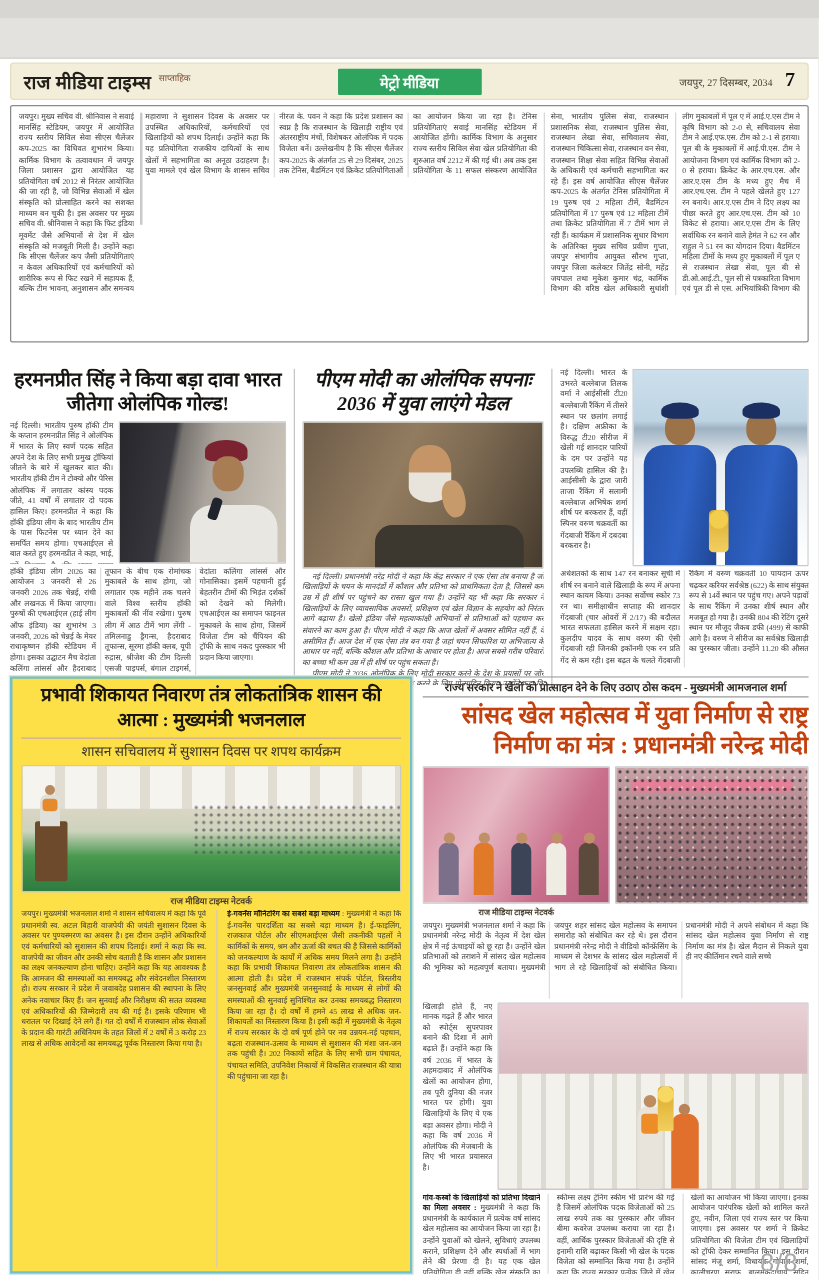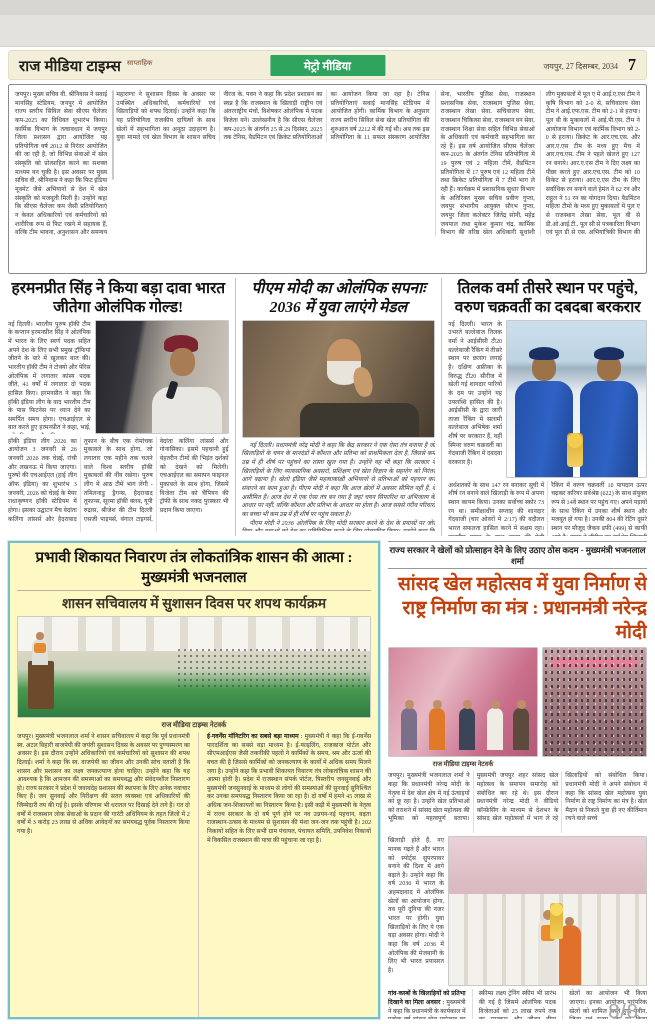--- a/index.html
+++ b/index.html
@@ -50,21 +50,21 @@
              background:linear-gradient(90deg,#e9c54a,#f2da7a 30%,#e8b23e 60%,#f0d568); }
   .fig { position:absolute; bottom:13px; width:15px; height:24px; border-radius:7px 7px 0 0; }
   .fig::before { content:""; position:absolute; top:-8px; left:3px; width:9px; height:9px; border-radius:50%; background:#c79c74; }
   .fig1 { left:24%; background:#394a63; }
   .fig2 { left:34%; background:#7c2f3f; }
   .fig3 { left:58%; background:#2e3d52; }
   .fig4 { left:86%; width:13px; height:34px; background:#5a5f66; }
   .podium-l { position:absolute; left:6%; bottom:0; width:34px; height:40px; background:#f3e9f2; border:1px solid #ddc9da; }
 
   
-  .middle { position:absolute; top:263px; left:8px; right:8px; height:258px; display:flex; gap:6px; }
+  .middle { position:absolute; top:280px; left:8px; right:8px; height:258px; display:flex; gap:6px; }
   .mid-art { overflow:hidden; }
   .mid-art + .mid-art { border-left:1px solid #c4c4c4; padding-left:6px; }
   .mid-headline { text-align:center; font-weight:bold; font-size:15.5px; line-height:1.25; color:#161412; margin-bottom:3px; }
   .artA { width:222px; }
   .rowTP { display:flex; gap:4px; }
   .harman-photo { width:134px; height:114px; flex:none;
      background:linear-gradient(100deg,#26262b 0%,#36363c 30%,#77736f 34%,#aaa49c 52%,#cfc8bd 100%); }
   .cap { position:absolute; top:14px; right:30px; width:34px; height:17px; border-radius:50% 50% 20% 20%; background:#7b2330; }
   .face-h { position:absolute; top:27px; right:33px; width:25px; height:28px; border-radius:45%; background:#a97d54; }
   .shirt-h { position:absolute; bottom:0; right:6px; width:70px; height:46px; border-radius:18px 18px 0 0; background:#e9e7e2; }
@@ -89,24 +89,24 @@
             background:linear-gradient(100deg,#2450a8 0%,#2e62c4 55%,#1f4694 100%); }
   .player::before { content:""; position:absolute; top:-26px; left:17px; width:24px; height:26px; border-radius:45%; background:#9c7248; }
   .player::after { content:""; position:absolute; top:-34px; left:14px; width:30px; height:13px; border-radius:50% 50% 30% 30%; background:#1c2f63; }
   .pl1 { left:8px; } .pl2 { right:8px; }
   .trophy-c { position:absolute; bottom:10px; left:60px; width:16px; height:34px;
      background:radial-gradient(circle at 50% 22%, #f3cd4e 0 7px, transparent 8px), linear-gradient(#d9a92c,#f3d063); border-radius:4px; }
   .artC-bottom { margin-top:3px; height:78px; column-count:2; column-gap:7px; column-rule:1px solid #ddd; }
 
   
   .bottom { position:absolute; top:526px; left:8px; right:8px; height:478px; display:flex; gap:8px; }
-  .cm-box { width:372px; border:2px solid #74bfcb; outline:1px solid #cfe9ec; background:#fef9c3;
+  .cm-box { width:322px; border:2px solid #74bfcb; outline:1px solid #cfe9ec; background:#fde047;
             padding:5px 7px; overflow:hidden; }
   .cm-headline { text-align:center; font-weight:bold; font-size:15px; line-height:1.3; color:#191612; }
-  .cm-subhead { text-align:center; font-size:14px; color:#3c3428; border-top:1px solid #caa; margin-top:3px; padding-top:2px;font-weight:bold; }
+  .cm-subhead { text-align:center; font-size:11px; color:#3c3428; border-top:1px solid #caa; margin-top:3px; padding-top:2px; }
   .cm-photo { height:102px; margin-top:4px;
      background:linear-gradient(#ece8de 0%,#ddd6c6 30%,#cdd3bd 52%,#49994f 72%,#2e7c40 100%); }
   .tents { position:absolute; top:0; left:0; width:100%; height:34px;
      background:repeating-linear-gradient(90deg,#f6f4ee 0 26px,#e1ddd2 26px 34px); }
   .cm-podium { position:absolute; left:10px; bottom:8px; width:26px; height:48px; background:#6e4a2c; border-radius:2px; }
   .cm-man { position:absolute; left:14px; bottom:52px; width:16px; height:26px; border-radius:7px 7px 0 0; background:#e0e0da; }
   .cm-man::before { content:""; position:absolute; top:-7px; left:4px; width:8px; height:8px; border-radius:50%; background:#b98a5e; }
   .cm-man::after { content:""; position:absolute; top:4px; left:2px; width:12px; height:10px; background:#e68a2e; border-radius:3px; }
   .cm-crowd { position:absolute; right:0; top:30px; width:55%; height:40%;
      background-image:radial-gradient(#4a4a52 1px, transparent 1.5px); background-size:6px 6px; opacity:.65; }
@@ -217,21 +217,20 @@
         <div class="hand-m"></div>
         <div class="jacket-m"></div>
       </div>
       <div class="bodytext artB-text">
         <p>नई दिल्ली। प्रधानमंत्री नरेंद्र मोदी ने कहा कि केंद्र सरकार ने एक ऐसा तंत्र बनाया है जो खिलाड़ियों के चयन के मानदंडों में कौशल और प्रतिभा को प्राथमिकता देता है, जिससे कम उम्र में ही शीर्ष पर पहुंचने का रास्ता खुल गया है। उन्होंने यह भी कहा कि सरकार ने खिलाड़ियों के लिए व्यावसायिक अवसरों, प्रशिक्षण एवं खेल विज्ञान के सहयोग को निरंतर आगे बढ़ाया है। खेलो इंडिया जैसे महत्वाकांक्षी अभियानों से प्रतिभाओं को पहचान कर संवारने का काम हुआ है। पीएम मोदी ने कहा कि आज खेलों में अवसर सीमित नहीं हैं, वे असीमित हैं। आज देश में एक ऐसा तंत्र बन गया है जहां चयन सिफारिश या अभिजात्य के आधार पर नहीं, बल्कि कौशल और प्रतिभा के आधार पर होता है। आज सबसे गरीब परिवारों का बच्चा भी कम उम्र में ही शीर्ष पर पहुंच सकता है।</p>
         <p>पीएम मोदी ने 2036 ओलंपिक के लिए मोदी सरकार करने के देश के प्रयासों पर जोर दिया और युवाओं को देश का प्रतिनिधित्व करने के लिए प्रोत्साहित किया। उन्होंने कहा कि सांसद खेल महोत्सव जैसे आयोजन प्रतिभा को निखारने का एक माध्यम बनते हैं और अंतरराष्ट्रीय स्तर पर पदक जीतने का मार्ग प्रशस्त करते हैं। प्रधानमंत्री मोदी ने कहा कि आगामी वर्षों में भारत कई बड़े खेल आयोजनों की मेजबानी करने जा रहा है। 2030 में भारत अहमदाबाद में युवाओं वाले खेलों की मेजबानी करेगा। यह आने वाले युवा खिलाड़ियों के लिए एक शानदार अवसर होगा।</p>
       </div>
     </div>
 
     <div class="mid-art artC">
-      <div class="mid-headline">तिलक वर्मा तीसरे स्थान पर पहुंचे, वरुण चक्रवर्ती का दबदबा बरकरार</div>
       <div class="rowTC">
         <div class="bodytext tilak-intro" style="height:158px;">नई दिल्ली। भारत के उभरते बल्लेबाज तिलक वर्मा ने आईसीसी टी20 बल्लेबाजी रैंकिंग में तीसरे स्थान पर छलांग लगाई है। दक्षिण अफ्रीका के विरुद्ध टी20 सीरीज में खेली गई शानदार पारियों के दम पर उन्होंने यह उपलब्धि हासिल की है। आईसीसी के द्वारा जारी ताजा रैंकिंग में सलामी बल्लेबाज अभिषेक शर्मा शीर्ष पर बरकरार हैं, वहीं स्पिनर वरुण चक्रवर्ती का गेंदबाजी रैंकिंग में दबदबा बरकरार है।</div>
         <div class="photo cricket-photo">
           <div class="player pl1"></div>
           <div class="player pl2"></div>
           <div class="trophy-c"></div>
         </div>
       </div>
       <div class="bodytext artC-bottom">अर्धशतकों के साथ 147 रन बनाकर सूची में शीर्ष रन बनाने वाले खिलाड़ी के रूप में अपना स्थान कायम किया। उनका सर्वोच्च स्कोर 73 रन था। समीक्षाधीन सप्ताह की शानदार गेंदबाजी (चार ओवरों में 2/17) की बदौलत भारत सफलता हासिल करने में सक्षम रहा। कुलदीप यादव के साथ वरुण की ऐसी गेंदबाजी रही जिनकी इकॉनमी एक रन प्रति गेंद से कम रही। इस बढ़त के चलते गेंदबाजी रैंकिंग में वरुण चक्रवर्ती 10 पायदान ऊपर चढ़कर करियर सर्वश्रेष्ठ (622) के साथ संयुक्त रूप से 14वें स्थान पर पहुंच गए। अपने पड़ावों के साथ रैंकिंग में उनका शीर्ष स्थान और मजबूत हो गया है। उनकी 804 की रेटिंग दूसरे स्थान पर मौजूद जैकब डफी (499) से काफी आगे है। वरुण ने सीरीज का सर्वश्रेष्ठ खिलाड़ी का पुरस्कार जीता। उन्होंने 11.20 की औसत से 10 विकेट लिए, जिसमें एक चार विकेट का कारनामा भी शामिल है।</div>
     </div>
@@ -250,21 +249,21 @@
       <div class="photo-credit">राज मीडिया टाइम्स नेटवर्क</div>
       <div class="cm-cols">
         <div class="bodytext cm-col">जयपुर। मुख्यमंत्री भजनलाल शर्मा ने शासन सचिवालय में कहा कि पूर्व प्रधानमंत्री स्व. अटल बिहारी वाजपेयी की जयंती सुशासन दिवस के अवसर पर पुण्यस्मरण का अवसर है। इस दौरान उन्होंने अधिकारियों एवं कर्मचारियों को सुशासन की शपथ दिलाई। शर्मा ने कहा कि स्व. वाजपेयी का जीवन और उनकी सोच बताती है कि शासन और प्रशासन का लक्ष्य जनकल्याण होना चाहिए। उन्होंने कहा कि यह आवश्यक है कि आमजन की समस्याओं का समयबद्ध और संवेदनशील निस्तारण हो। राज्य सरकार ने प्रदेश में जवाबदेह प्रशासन की स्थापना के लिए अनेक नवाचार किए हैं। जन सुनवाई और निरीक्षण की सतत व्यवस्था एवं अधिकारियों की जिम्मेदारी तय की गई है। इसके परिणाम भी धरातल पर दिखाई देने लगे हैं। गत दो वर्षों में राजस्थान लोक सेवाओं के प्रदान की गारंटी अधिनियम के तहत जिलों में 2 वर्षों में 3 करोड़ 23 लाख से अधिक आवेदनों का समयबद्ध पूर्वक निस्तारण किया गया है।</div>
         <div class="bodytext cm-col">
           <b class="inline-sub">ई-गवर्नेंस मॉनिटरिंग का सबसे बड़ा माध्यम</b><span> : मुख्यमंत्री ने कहा कि ई-गवर्नेंस पारदर्शिता का सबसे बड़ा माध्यम है। ई-फाइलिंग, राजकाज पोर्टल और सीएमआईएस जैसी तकनीकी पहलों ने कार्मिकों के समय, श्रम और ऊर्जा की बचत की है जिससे कार्मिकों को जनकल्याण के कार्यों में अधिक समय मिलने लगा है। उन्होंने कहा कि प्रभावी शिकायत निवारण तंत्र लोकतांत्रिक शासन की आत्मा होती है। प्रदेश में राजस्थान संपर्क पोर्टल, त्रिस्तरीय जनसुनवाई और मुख्यमंत्री जनसुनवाई के माध्यम से लोगों की समस्याओं की सुनवाई सुनिश्चित कर उनका समयबद्ध निस्तारण किया जा रहा है। दो वर्षों में हमने 45 लाख से अधिक जन-शिकायतों का निस्तारण किया है। इसी कड़ी में मुख्यमंत्री के नेतृत्व में राज्य सरकार के दो वर्ष पूर्ण होने पर नव उन्नयन-नई पहचान, बढ़ता राजस्थान-उत्सव के माध्यम से सुशासन की मंशा जन-जन तक पहुंची है। 202 निकायों सहित के लिए सभी ग्राम पंचायत, पंचायत समिति, उपनिवेश निकायों में विकसित राजस्थान की यात्रा की पहुंचाना जा रहा है।</span>
         </div>
       </div>
     </div>
 
     <div class="sansad">
-      <div class="kicker">राज्य सरकार ने खेलों को प्रोत्साहन देने के लिए उठाए ठोस कदम - मुख्यमंत्री भजनलाल शर्मा</div>
+      <div class="kicker">राज्य सरकार ने खेलों को प्रोत्साहन देने के लिए उठाए ठोस कदम - मुख्यमंत्री आमजनाल शर्मा</div>
       <div class="sansad-headline">सांसद खेल महोत्सव में युवा निर्माण से राष्ट्र निर्माण का मंत्र : प्रधानमंत्री नरेन्द्र मोदी</div>
       <div class="sansad-photos">
         <div class="photo stage-photo">
           <div class="sfig sf1"></div>
           <div class="sfig sf2"></div>
           <div class="sfig sf3"></div>
           <div class="sfig sf4"></div>
           <div class="sfig sf5"></div>
         </div>
         <div class="photo crowd-photo">

